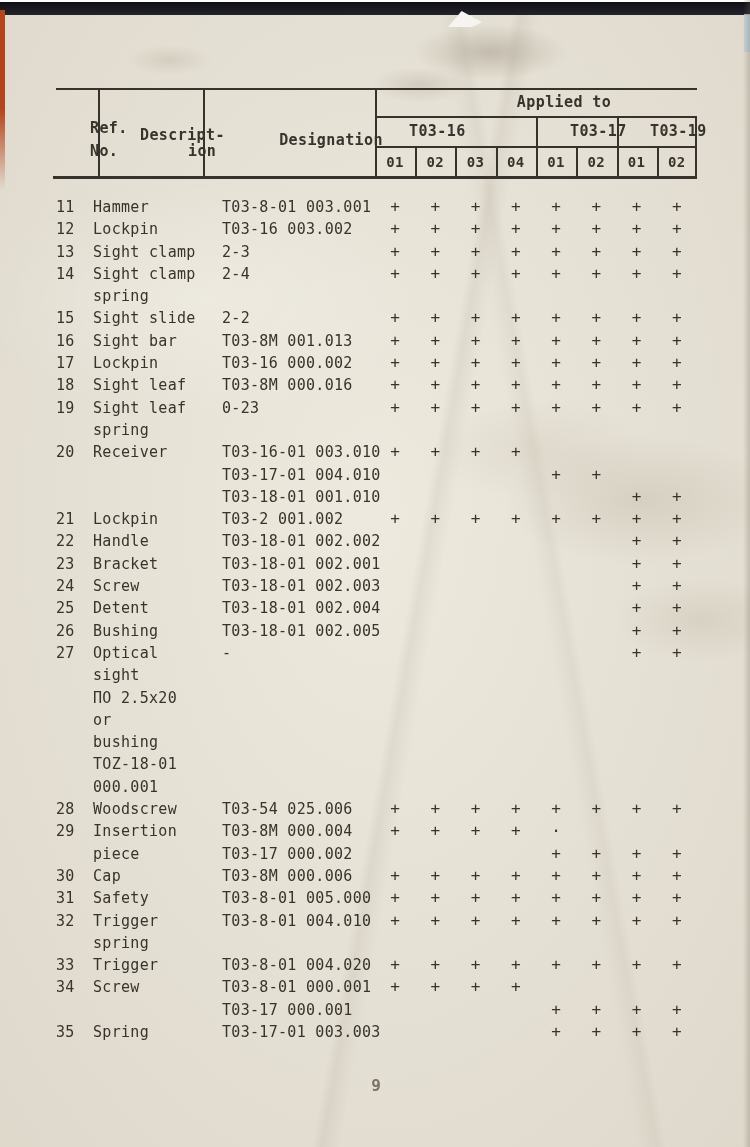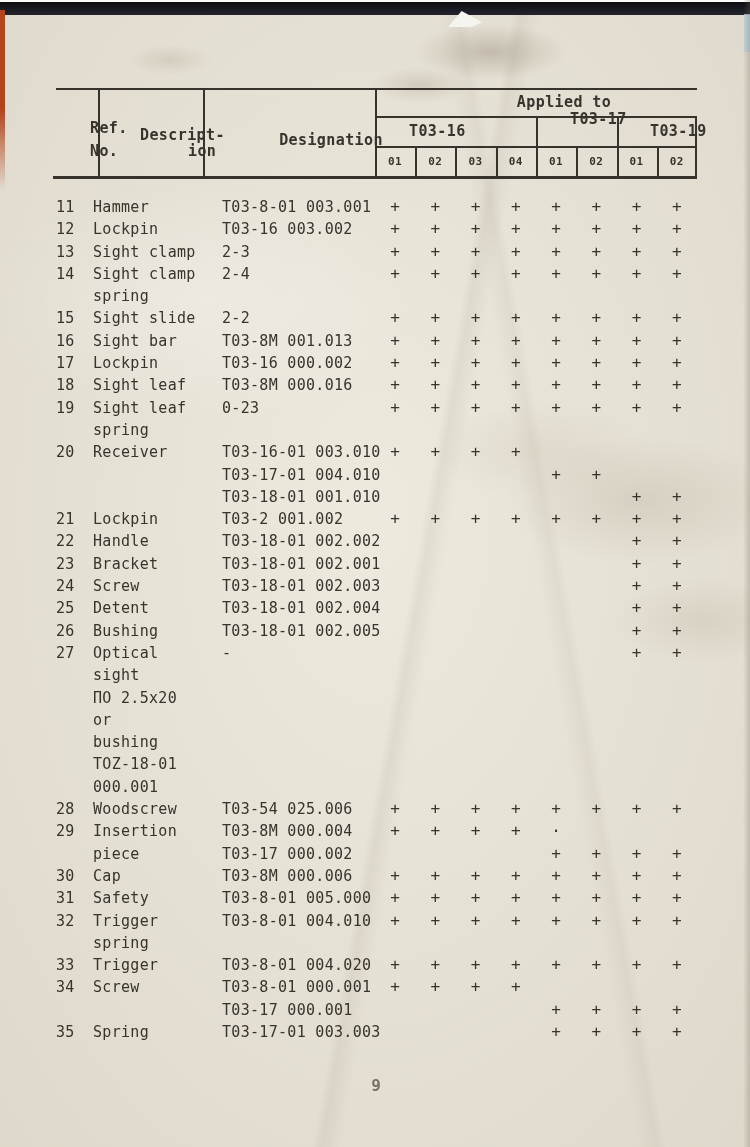--- a/index.html
+++ b/index.html
@@ -33,21 +33,21 @@
   .hline,.vline{position:absolute;background:#37322b;}
   .hline{height:2px;}
   .hline.thick{height:3px;}
   .vline{width:2px;}
 
   .hdr-label{position:absolute;font-size:15px;font-weight:bold;letter-spacing:.4px;white-space:pre;padding-left:28px;}
   .centered{text-align:center;}
 
   #subcols{position:absolute;left:375px;top:149px;width:322px;height:26px;
     display:grid;grid-template-columns:repeat(8,40.25px);}
-  #subcols span{font-size:11px;font-weight:bold;text-align:center;line-height:26px;letter-spacing:.4px;}
+  #subcols span{font-size:14px;font-weight:bold;text-align:center;line-height:26px;letter-spacing:.4px;}
 
   #tbody{position:absolute;left:56px;top:196px;width:641px;}
   .row{display:grid;grid-template-columns:37px 110px 172px 322px;height:22.3px;line-height:22.3px;
     font-size:15px;font-weight:normal;letter-spacing:.3px;white-space:pre;}
   .row .ref{padding-left:0;}
   .row .desig{padding-left:19px;}
   .row .marks{display:grid;grid-template-columns:repeat(8,40.25px);}
   .row .mark{text-align:center;font-size:16px;}
 
   #page-num{position:absolute;left:56px;top:1076px;width:641px;text-align:center;
@@ -82,21 +82,21 @@
   <div class="vline" style="left:576px;top:146px;height:33px;"></div>
   <div class="vline" style="left:657px;top:146px;height:33px;"></div>
 
   <div class="hdr-label" style="left:62px;top:119px;">Ref.</div>
   <div class="hdr-label" style="left:62px;top:142px;">No.</div>
   <div class="hdr-label" style="left:112px;top:126px;">Descript-</div>
   <div class="hdr-label" style="left:120px;top:142px;margin-left:40px;">ion</div>
   <div class="hdr-label centered" style="left:217px;top:131px;width:172px;">Designation</div>
   <div class="hdr-label centered" style="left:375px;top:93px;width:322px;">Applied to</div>
   <div class="hdr-label" style="left:381px;top:122px;">T03-16</div>
-  <div class="hdr-label" style="left:542px;top:110px;">T03-17</div>
+  <div class="hdr-label" style="left:542px;top:122px;">T03-17</div>
   <div class="hdr-label" style="left:622px;top:122px;">T03-19</div>
 
   <div id="subcols">
     <span>01</span>
     <span>02</span>
     <span>03</span>
     <span>04</span>
     <span>01</span>
     <span>02</span>
     <span>01</span>

